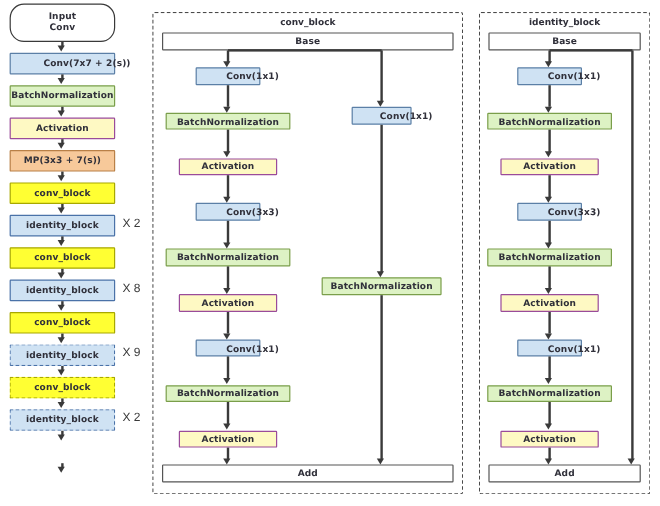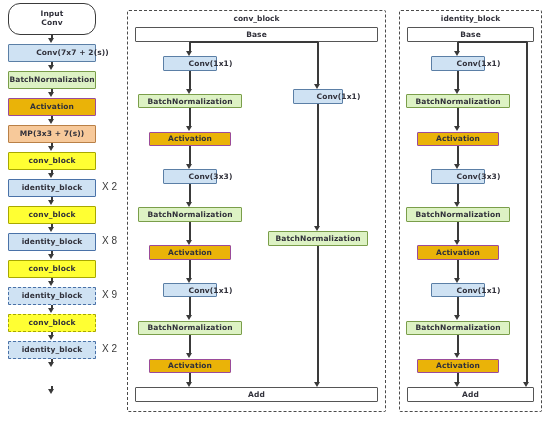--- a/index.html
+++ b/index.html
@@ -17,21 +17,21 @@
     display:flex;align-items:center;justify-content:center;
     font-size:7.5px;font-weight:bold;color:#30303a;
     letter-spacing:.1px;white-space:nowrap;
     border-radius:1px;
   }
   .node.dashed{border-style:dashed;border-width:1.2px;}
 
   
   .c-conv   {background:#cfe2f3;border-color:#5b7fa6;padding-left:41px;}
   .c-bn     {background:#ddf2c4;border-color:#7a9e4a;}
-  .c-act    {background:#eab308;border-color:#9a4b9a;}
+  .c-act    {background:#fef9c3;border-color:#9a4b9a;}
   .c-mp     {background:#f7c99a;border-color:#b98047;}
   .c-convb  {background:#ffff33;border-color:#a8a800;}
   .c-idb    {background:#cfe2f3;border-color:#4a72a8;}
   .c-avg    {background:#f4c8e4;border-color:#a06a8e;}
   .c-soft   {background:#f79a8e;border-color:#b05a4e;}
   .c-plain  {background:#ffffff;border-color:#555555;}
 
   
   .stadium{border-radius:12px;border:1.4px solid #3a3a3a;background:#ffffff;
            flex-direction:column;line-height:1.15;}

